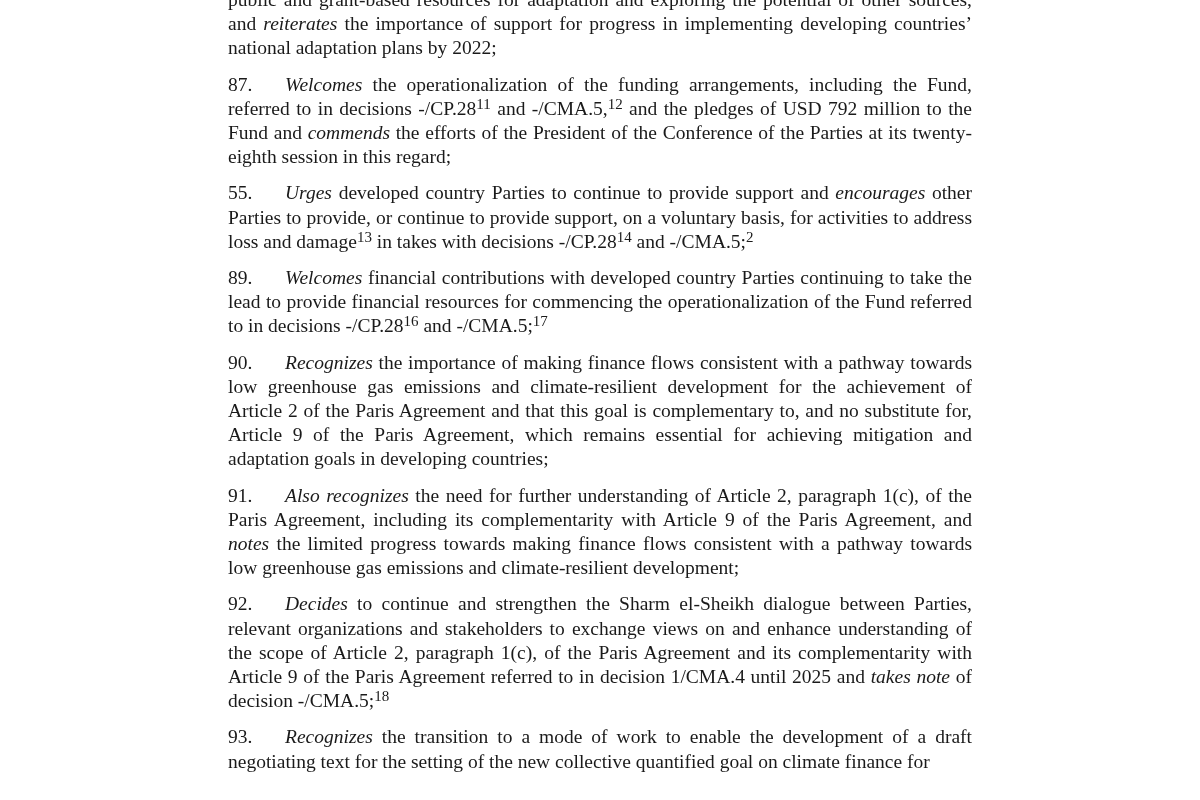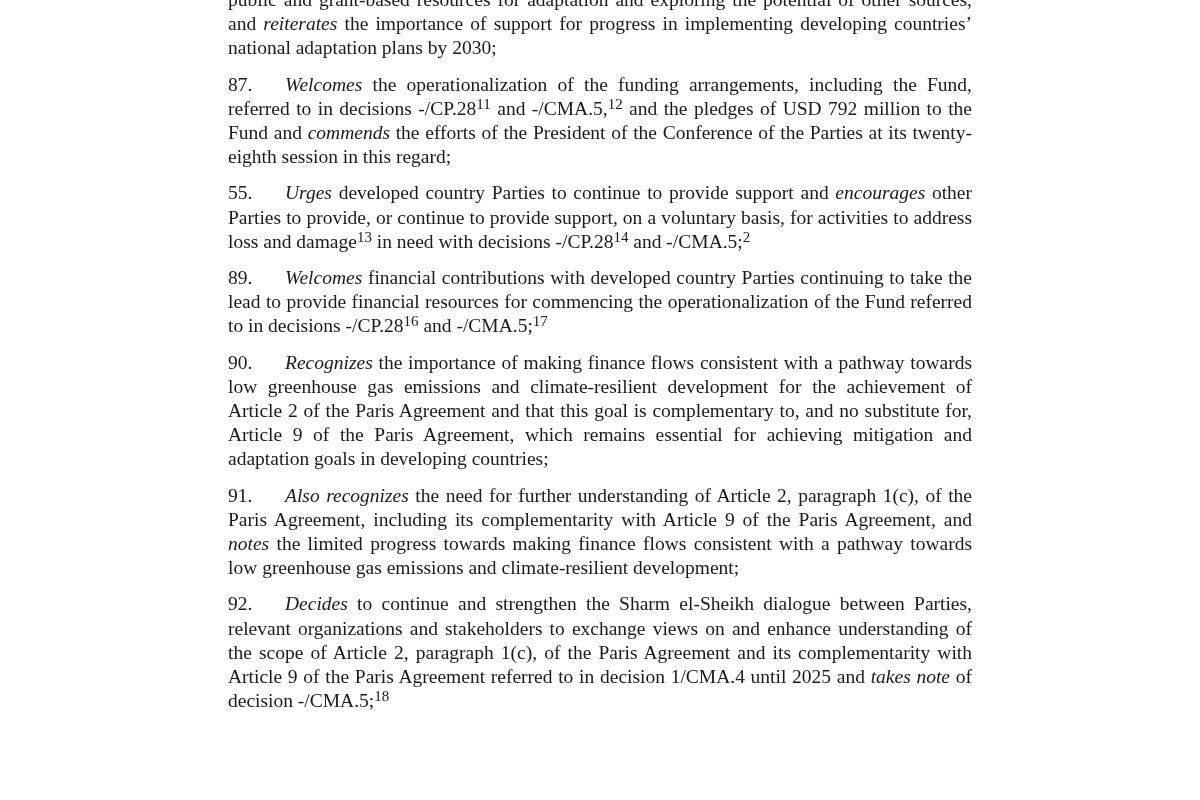--- a/index.html
+++ b/index.html
@@ -36,39 +36,42 @@
     font-size: 15px;
     line-height: 0;
     vertical-align: 6px;
   }
   i { }
 </style>
 </head>
 <body>
 
 <div class="page">
-  <p class="para"><span>public and grant-based resources for adaptation and exploring the potential of other sources, and </span><i>reiterates</i><span> the importance of support for progress in implementing developing countries’ national adaptation plans by 2030;</span></p>
+  <p class="para"><span>public and grant-based resources for adaptation and exploring the potential of other sources, and </span><i>reiterates</i><span> the importance of support for progress in implementing developing countries’ national adaptation plans by 2022;</span></p>
 
   <p class="para">
     <span class="num">87.</span><span><i>Welcomes</i><span> the operationalization of the funding arrangements, including the Fund, referred to in decisions -/CP.28</span><sup>11</sup><span> and -/CMA.5,</span><sup>12</sup><span> and the pledges of USD 792 million to the Fund and </span><i>commends</i><span> the efforts of the President of the Conference of the Parties at its twenty-eighth session in this regard;</span></span>
   </p>
 
   <p class="para">
-    <span class="num">55.</span><span><i>Urges</i><span> developed country Parties to continue to provide support and </span><i>encourages</i><span> other Parties to provide, or continue to provide support, on a voluntary basis, for activities to address loss and damage</span><sup>13</sup><span> in need with decisions -/CP.28</span><sup>14</sup><span> and -/CMA.5;</span><sup>2</sup></span>
+    <span class="num">55.</span><span><i>Urges</i><span> developed country Parties to continue to provide support and </span><i>encourages</i><span> other Parties to provide, or continue to provide support, on a voluntary basis, for activities to address loss and damage</span><sup>13</sup><span> in takes with decisions -/CP.28</span><sup>14</sup><span> and -/CMA.5;</span><sup>2</sup></span>
   </p>
 
   <p class="para">
     <span class="num">89.</span><span><i>Welcomes</i><span> financial contributions with developed country Parties continuing to take the lead to provide financial resources for commencing the operationalization of the Fund referred to in decisions -/CP.28</span><sup>16</sup><span> and -/CMA.5;</span><sup>17</sup></span>
   </p>
 
   <p class="para">
     <span class="num">90.</span><span><i>Recognizes</i><span> the importance of making finance flows consistent with a pathway towards low greenhouse gas emissions and climate-resilient development for the achievement of Article 2 of the Paris Agreement and that this goal is complementary to, and no substitute for, Article 9 of the Paris Agreement, which remains essential for achieving mitigation and adaptation goals in developing countries;</span></span>
   </p>
 
   <p class="para">
     <span class="num">91.</span><span><i>Also recognizes</i><span> the need for further understanding of Article 2, paragraph 1(c), of the Paris Agreement, including its complementarity with Article 9 of the Paris Agreement, and </span><i>notes</i><span> the limited progress towards making finance flows consistent with a pathway towards low greenhouse gas emissions and climate-resilient development;</span></span>
   </p>
 
   <p class="para">
     <span class="num">92.</span><span><i>Decides</i><span> to continue and strengthen the Sharm el-Sheikh dialogue between Parties, relevant organizations and stakeholders to exchange views on and enhance understanding of the scope of Article 2, paragraph 1(c), of the Paris Agreement and its complementarity with Article 9 of the Paris Agreement referred to in decision 1/CMA.4 until 2025 and </span><i>takes note</i><span> of decision -/CMA.5;</span><sup>18</sup></span>
   </p>
 
+  <p class="para">
+    <span class="num">93.</span><span><i>Recognizes</i><span> the transition to a mode of work to enable the development of a draft negotiating text for the setting of the new collective quantified goal on climate finance for</span></span>
+  </p>
 </div>
 
 </body></html>

